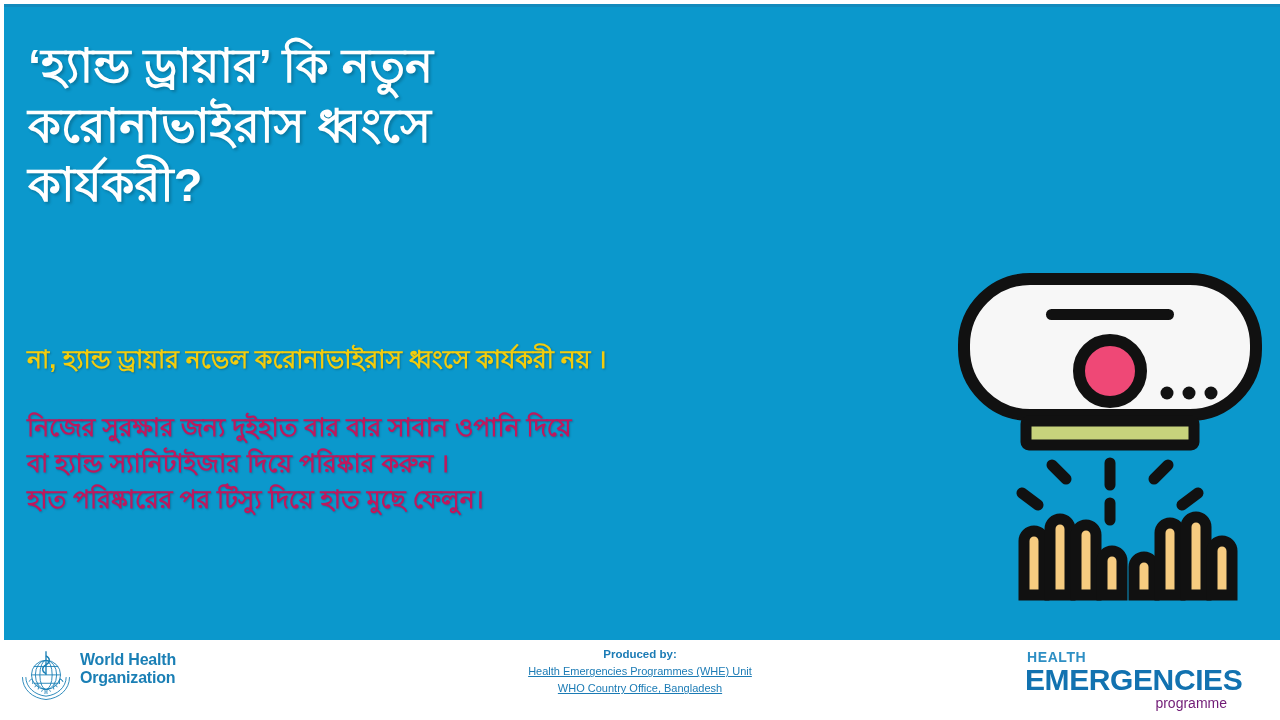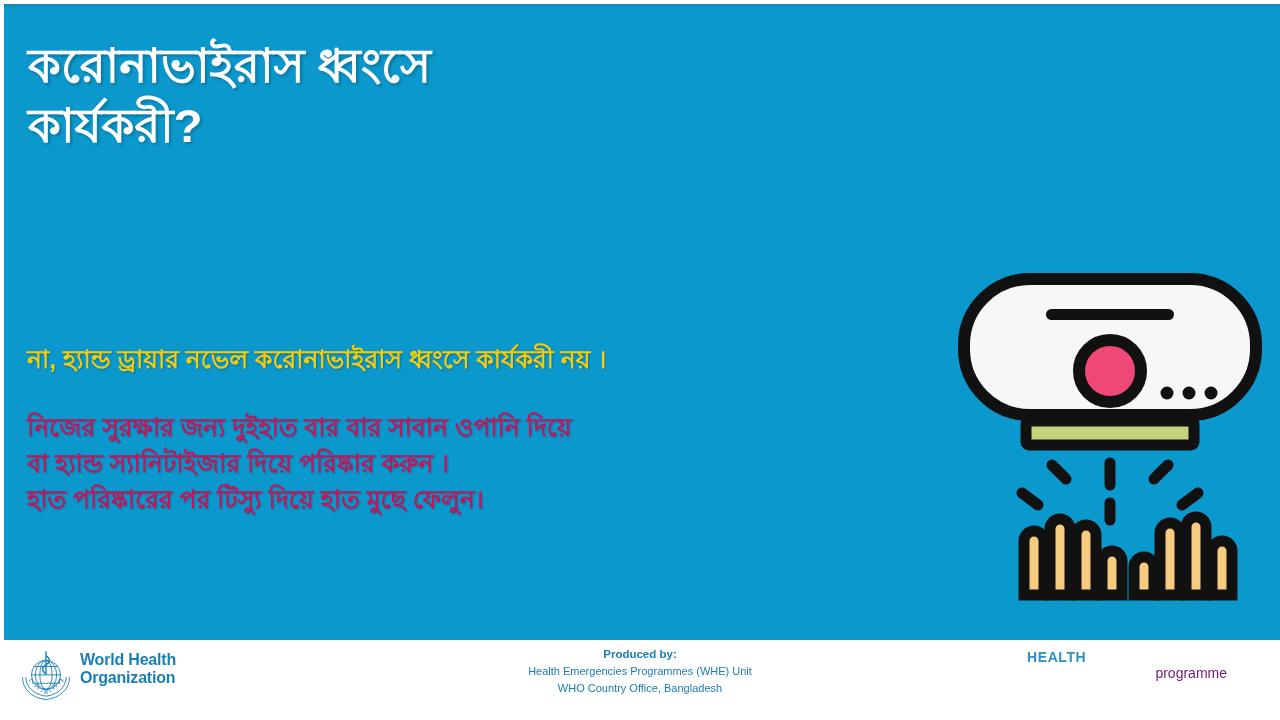--- a/index.html
+++ b/index.html
@@ -134,21 +134,21 @@
     position:absolute;
     left:440px; top:6px;
     width:400px;
     text-align:center;
     color:#1b7bb5;
     font-size:11px;
     line-height:1.52;
     font-family:"Liberation Sans", sans-serif;
   }
   .credit .cr-strong { font-weight:bold; font-size:11.5px; display:block; }
-  .credit .cr-line { display:block; }
+  .credit .cr-line { display:block;text-decoration:underline; }
 
   
   .hep-logo {
     position:absolute;
     right:14px; top:10px;
     width:205px;
     text-align:left;
     color:#1a7fb5;
     font-family:"Liberation Sans", sans-serif;
   }
@@ -182,20 +182,21 @@
 </head>
 <body>
 
 <div id="poster">
 
   <div class="blue-panel">
     <div class="top-rule"></div>
   </div>
 
   <div class="headline">
+    <span class="hl-line">‘হ্যান্ড ড্রায়ার’ কি নতুন</span>
     <span class="hl-line">করোনাভাইরাস ধ্বংসে</span>
     <span class="hl-line">কার্যকরী?</span>
   </div>
 
   <div class="answer">না, হ্যান্ড ড্রায়ার নভেল করোনাভাইরাস ধ্বংসে কার্যকরী নয় ।</div>
 
   <div class="advice">
     <span class="adv-line">নিজের সুরক্ষার জন্য দুইহাত বার বার সাবান ওপানি দিয়ে</span>
     <span class="adv-line">বা হ্যান্ড স্যানিটাইজার দিয়ে পরিষ্কার করুন ।</span>
     <span class="adv-line">হাত পরিষ্কারের পর টিস্যু দিয়ে হাত মুছে ফেলুন।</span>
@@ -280,18 +281,19 @@
     </div>
 
     <div class="credit">
       <span class="cr-strong">Produced by:</span>
       <span class="cr-line">Health Emergencies Programmes (WHE) Unit</span>
       <span class="cr-line">WHO Country Office, Bangladesh</span>
     </div>
 
     <div class="hep-logo">
       <span class="hep-health">HEALTH</span>
+      <span class="hep-emerg">EMERGENCIES</span>
       <span class="hep-prog">programme</span>
     </div>
 
   </div>
 
 </div>
 
 </body></html>

